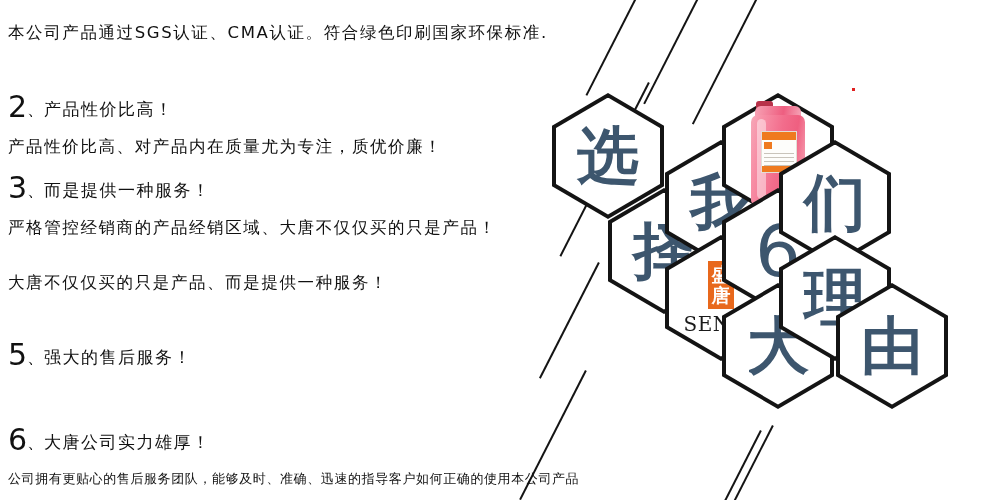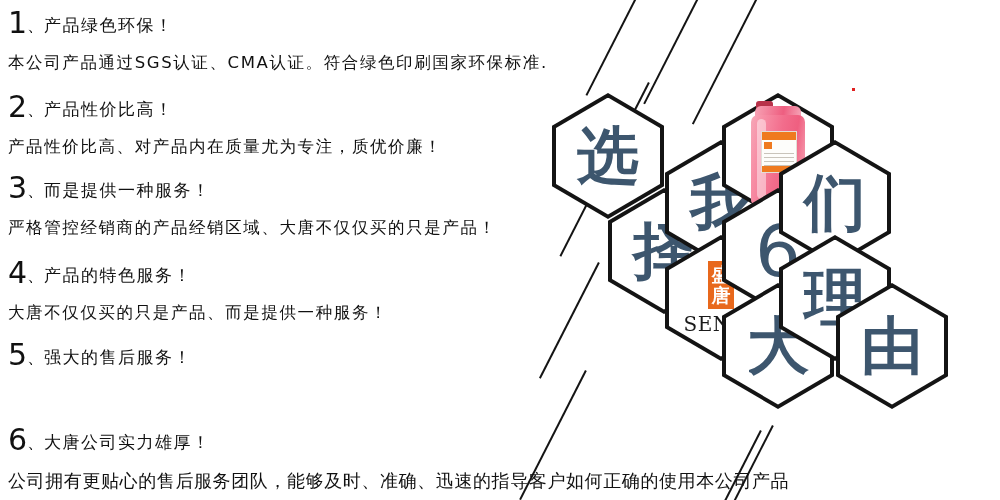--- a/index.html
+++ b/index.html
@@ -13,21 +13,21 @@
   .diag{position:absolute;background:#141414;transform-origin:0 0;}
 
   
   .reason{position:absolute;left:8px;width:660px;}
   .r-head{white-space:nowrap;line-height:1;}
   .r-num{font-size:30px;font-weight:400;letter-spacing:0;vertical-align:-2px;
          font-family:"DejaVu Sans","Liberation Sans",sans-serif;}
   .r-dun{font-size:17px;}
   .r-title{font-size:17px;letter-spacing:1.5px;}
   .r-body{font-size:16.5px;letter-spacing:1.6px;white-space:nowrap;margin-top:17px;line-height:1;}
-  .r-body.tight{letter-spacing:0.6px;font-size:18px;}
+  .r-body.tight{letter-spacing:0.6px;font-size:13px;}
 
   
   #hexwrap{position:absolute;left:500px;top:75px;width:500px;height:360px;}
   .hex{position:absolute;width:112px;height:126px;}
   .hex .shape{
     position:absolute;inset:0;background:#141414;
     clip-path:polygon(50% 0%,100% 26%,100% 74%,50% 100%,0% 74%,0% 26%);
   }
   .hex .inner{
     position:absolute;left:4px;top:4.5px;right:4px;bottom:4.5px;background:#ffffff;
@@ -87,44 +87,38 @@
   <div class="diag" style="left:700px;top:-8px;width:1.6px;height:125px;transform:rotate(27deg);"></div>
   <div class="diag" style="left:640px;top:-12px;width:1.6px;height:120px;transform:rotate(27deg);"></div>
   <div class="diag" style="left:648px;top:82px;width:1.6px;height:195px;transform:rotate(27deg);"></div>
   <div class="diag" style="left:598px;top:262px;width:1.6px;height:130px;transform:rotate(27deg);"></div>
   <div class="diag" style="left:585px;top:370px;width:1.6px;height:145px;transform:rotate(27deg);"></div>
   <div class="diag" style="left:760px;top:430px;width:1.6px;height:95px;transform:rotate(27deg);"></div>
   <div class="diag" style="left:772px;top:425px;width:1.6px;height:95px;transform:rotate(27deg);"></div>
   <div class="diag" style="left:852px;top:88px;width:3px;height:3px;background:#e02020;"></div>
 
   <div class="reason nosel" style="top:8px;">
-    <div class="r-head">
-      <span class="r-num">1</span><span class="r-dun">、</span><span class="r-title">产品绿色环保！</span>
-    </div>
     <div class="r-body">本公司产品通过SGS认证、CMA认证。符合绿色印刷国家环保标准.</div>
   </div>
 
   <div class="reason nosel" style="top:92px;">
     <div class="r-head">
       <span class="r-num">2</span><span class="r-dun">、</span><span class="r-title">产品性价比高！</span>
     </div>
     <div class="r-body">产品性价比高、对产品内在质量尤为专注，质优价廉！</div>
   </div>
 
   <div class="reason nosel" style="top:173px;">
     <div class="r-head">
       <span class="r-num">3</span><span class="r-dun">、</span><span class="r-title">而是提供一种服务！</span>
     </div>
     <div class="r-body">严格管控经销商的产品经销区域、大唐不仅仅买的只是产品！</div>
   </div>
 
   <div class="reason nosel" style="top:258px;">
-    <div class="r-head">
-      <span class="r-num">4</span><span class="r-dun">、</span><span class="r-title">产品的特色服务！</span>
-    </div>
     <div class="r-body">大唐不仅仅买的只是产品、而是提供一种服务！</div>
   </div>
 
   <div class="reason nosel" style="top:340px;">
     <div class="r-head">
       <span class="r-num">5</span><span class="r-dun">、</span><span class="r-title">强大的售后服务！</span>
     </div>
   </div>
 
   <div class="reason nosel" style="top:425px;width:990px;">

